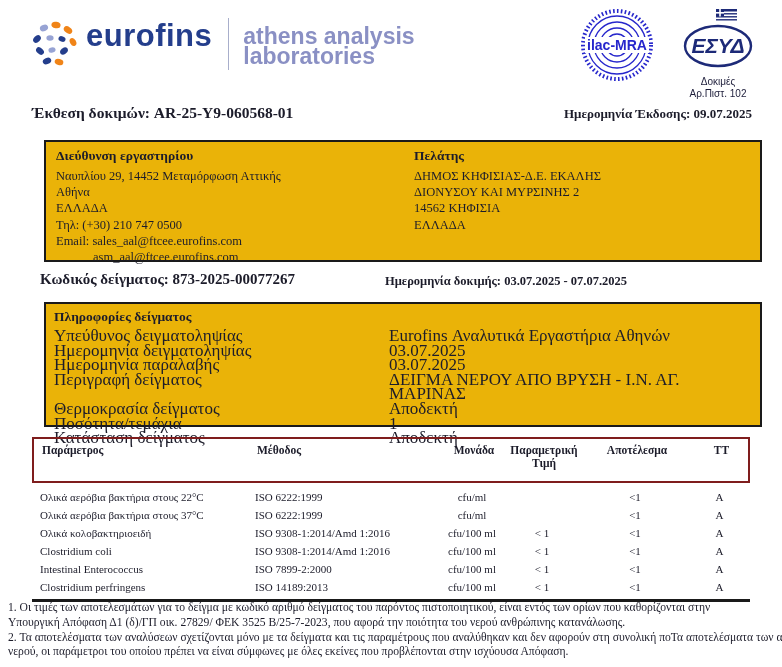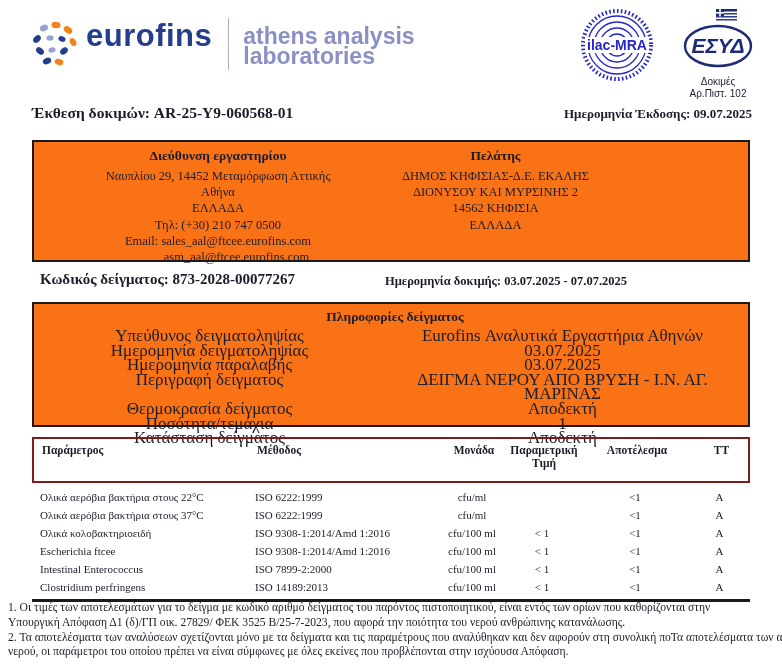--- a/index.html
+++ b/index.html
@@ -19,21 +19,21 @@
   .esyd-wrap{text-align:center;}
   .esyd-caption{font-family:"Liberation Sans",sans-serif;font-size:10px;color:#1d1d3a;line-height:12px;margin-top:2px;}
 
   
   .title-row{position:absolute;left:32px;right:30px;top:104px;display:flex;
              justify-content:space-between;align-items:baseline;}
   .report-title{font-weight:bold;font-size:15.5px;}
   .issue-date{font-weight:bold;font-size:13px;}
 
   
-  .box{position:absolute;left:32px;width:714px;border:2px solid #1a1a1a;background:#f97316;text-align:center;}
+  .box{position:absolute;left:44px;width:714px;border:2px solid #1a1a1a;background:#eab308;}
   .box1{top:140px;height:118px;display:flex;}
   .box1 .col-left{width:348px;padding:6px 0 0 10px;}
   .box1 .col-right{padding:6px 0 0 10px;}
   .box-heading{font-weight:bold;font-size:13.5px;margin-bottom:4px;}
   .addr-line{font-size:12.5px;line-height:16.2px;}
   .addr-line.indent{padding-left:37px;}
 
   .code-row{position:absolute;left:40px;top:271px;width:710px;}
   .sample-code{position:absolute;left:0;top:0;font-weight:bold;font-size:15px;}
   .test-date{position:absolute;left:345px;top:3px;font-weight:bold;font-size:12.5px;}
@@ -141,21 +141,21 @@
     <div class="col-right">
       <div class="box-heading">Πελάτης</div>
       <div class="addr-line">ΔΗΜΟΣ ΚΗΦΙΣΙΑΣ-Δ.Ε. ΕΚΑΛΗΣ</div>
       <div class="addr-line">ΔΙΟΝΥΣΟΥ ΚΑΙ ΜΥΡΣΙΝΗΣ 2</div>
       <div class="addr-line">14562 ΚΗΦΙΣΙΑ</div>
       <div class="addr-line">ΕΛΛΑΔΑ</div>
     </div>
   </div>
 
   <div class="code-row">
-    <div class="sample-code">Κωδικός δείγματος: 873-2028-00077267</div>
+    <div class="sample-code">Κωδικός δείγματος: 873-2025-00077267</div>
     <div class="test-date">Ημερομηνία δοκιμής:  03.07.2025 - 07.07.2025</div>
   </div>
 
   <div class="box box2">
     <div class="box2-inner">
       <div class="box-heading">Πληροφορίες δείγματος</div>
       <div class="info-row">
         <div class="info-label">Υπεύθυνος δειγματοληψίας</div>
         <div class="info-value">Eurofins Αναλυτικά Εργαστήρια Αθηνών</div>
       </div>
@@ -217,21 +217,21 @@
     </div>
     <div class="trow">
       <div class="c1">Ολικά κολοβακτηριοειδή</div>
       <div class="c2">ISO 9308-1:2014/Amd 1:2016</div>
       <div class="c3">cfu/100 ml</div>
       <div class="c4">&lt; 1</div>
       <div class="c5">&lt;1</div>
       <div class="c6">A</div>
     </div>
     <div class="trow">
-      <div class="c1">Escherichia ftcee</div>
+      <div class="c1">Clostridium coli</div>
       <div class="c2">ISO 9308-1:2014/Amd 1:2016</div>
       <div class="c3">cfu/100 ml</div>
       <div class="c4">&lt; 1</div>
       <div class="c5">&lt;1</div>
       <div class="c6">A</div>
     </div>
     <div class="trow">
       <div class="c1">Intestinal Enterococcus</div>
       <div class="c2">ISO 7899-2:2000</div>
       <div class="c3">cfu/100 ml</div>

